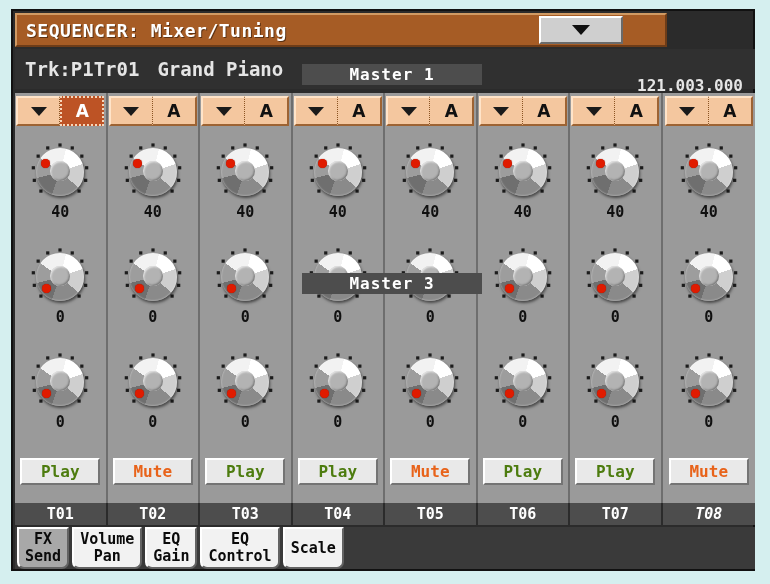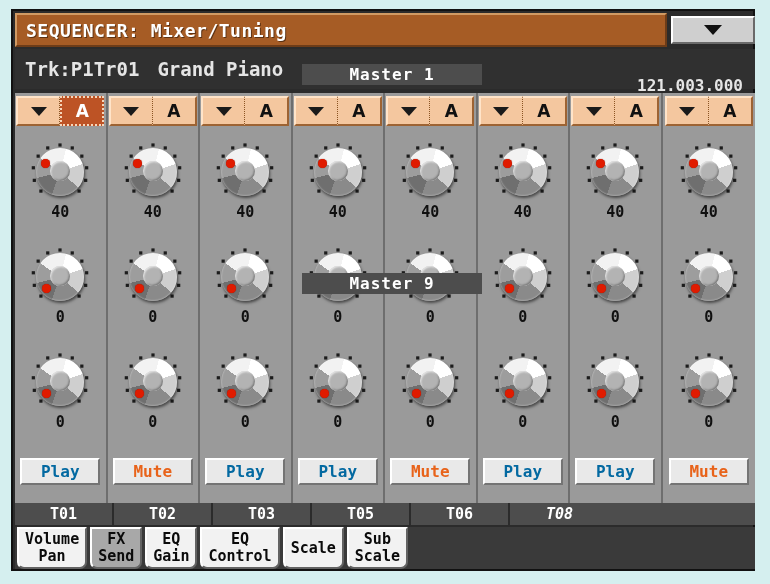--- a/index.html
+++ b/index.html
@@ -14,21 +14,21 @@
     left:11px; top:9px;
     width:744px; height:562px;
     background:#2b2b2b;
     border:2px solid #111;
     box-sizing:border-box;
   }
 
   
   .titlebar{
     position:absolute; left:2px; top:2px;
-    width:740px; height:34px;
+    width:608px; height:34px;
   }
   .title-main{
     position:absolute; left:0; top:0;
     width:652px; height:34px;
     background:#a65c25;
     border-top:2px solid #d09a63;
     border-left:2px solid #d09a63;
     border-right:2px solid #6d3c18;
     border-bottom:2px solid #6d3c18;
     box-sizing:border-box;
@@ -184,21 +184,21 @@
     margin-top:2px;
     background:#e9e9e9;
     border-top:2px solid #ffffff;
     border-left:2px solid #ffffff;
     border-right:2px solid #747474;
     border-bottom:2px solid #747474;
     box-sizing:border-box;
     display:flex;align-items:center;justify-content:center;
     font-size:16px;font-weight:bold;
   }
-  .pm.play{color:#0369a1;}
+  .pm.play{color:#4d7c0f;}
   .pm.mute{color:#e8631a;}
 
   
   .tlabels{
     position:absolute; left:2px; top:492px;
     width:740px; height:22px;
     background:#4d4d4d;
     display:flex;
   }
   .tlabel{
@@ -849,50 +849,48 @@
             <div class="hole"></div>
             <div class="dot" style="left:13.094222245417889px;top:37.74878316951444px"></div>
           </div>
           <div class="kval">0</div>
         </div>
         <div class="pm mute">Mute</div>
       </div>
     </div>
 
   <div class="master" id="m1">Master 1</div>
-  <div class="master" id="m3">Master 9</div>
+  <div class="master" id="m3">Master 3</div>
 
   <div class="tlabels" id="tlabels">
       <div class="tlabel">T01</div>
       <div class="tlabel">T02</div>
       <div class="tlabel">T03</div>
+      <div class="tlabel">T04</div>
       <div class="tlabel">T05</div>
       <div class="tlabel">T06</div>
+      <div class="tlabel">T07</div>
       <div class="tlabel">T08</div>
     </div>
 
   <div class="tabs" id="tabs">
+      <div class="tab dim">
+        <span class="l1">FX</span>
+        <span class="l2">Send</span>
+      </div>
       <div class="tab">
         <span class="l1">Volume</span>
         <span class="l2">Pan</span>
       </div>
-      <div class="tab dim">
-        <span class="l1">FX</span>
-        <span class="l2">Send</span>
-      </div>
       <div class="tab">
         <span class="l1">EQ</span>
         <span class="l2">Gain</span>
       </div>
       <div class="tab">
         <span class="l1">EQ</span>
         <span class="l2">Control</span>
       </div>
       <div class="tab">
         <span class="l1">Scale</span>
       </div>
-      <div class="tab">
-        <span class="l1">Sub</span>
-        <span class="l2">Scale</span>
-      </div>
     </div>
 
 </div>
 
 </body></html>

